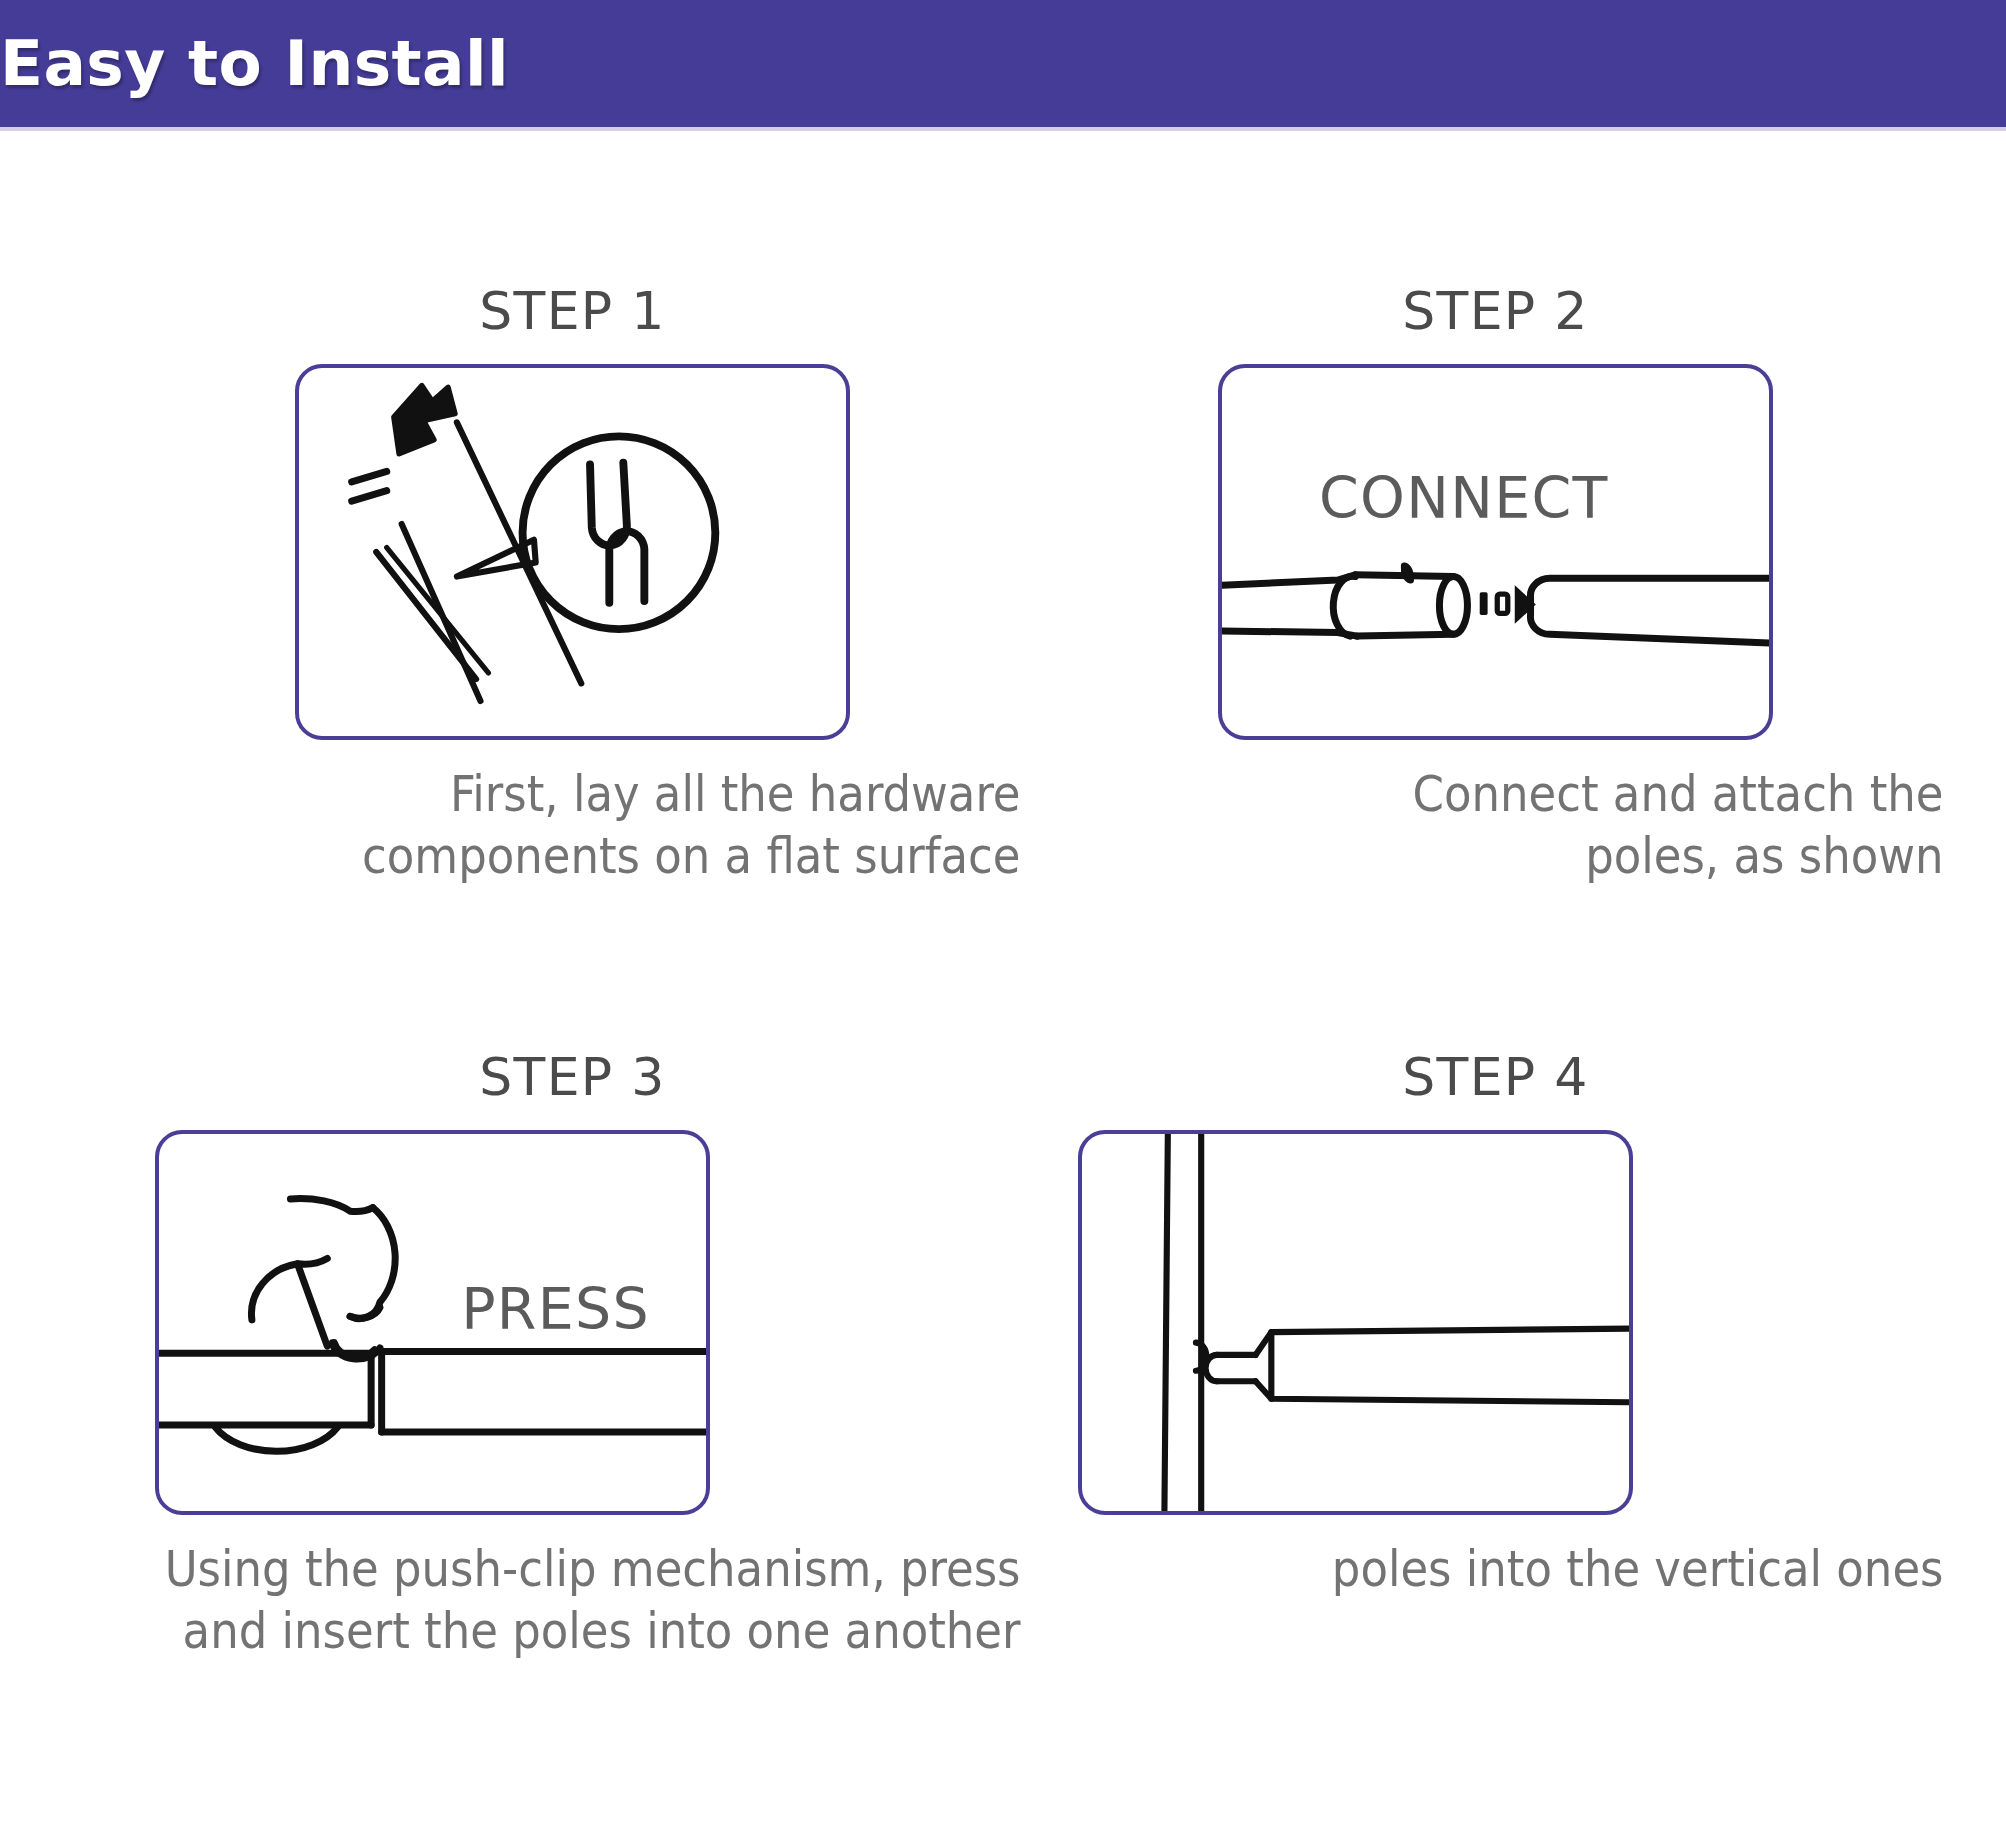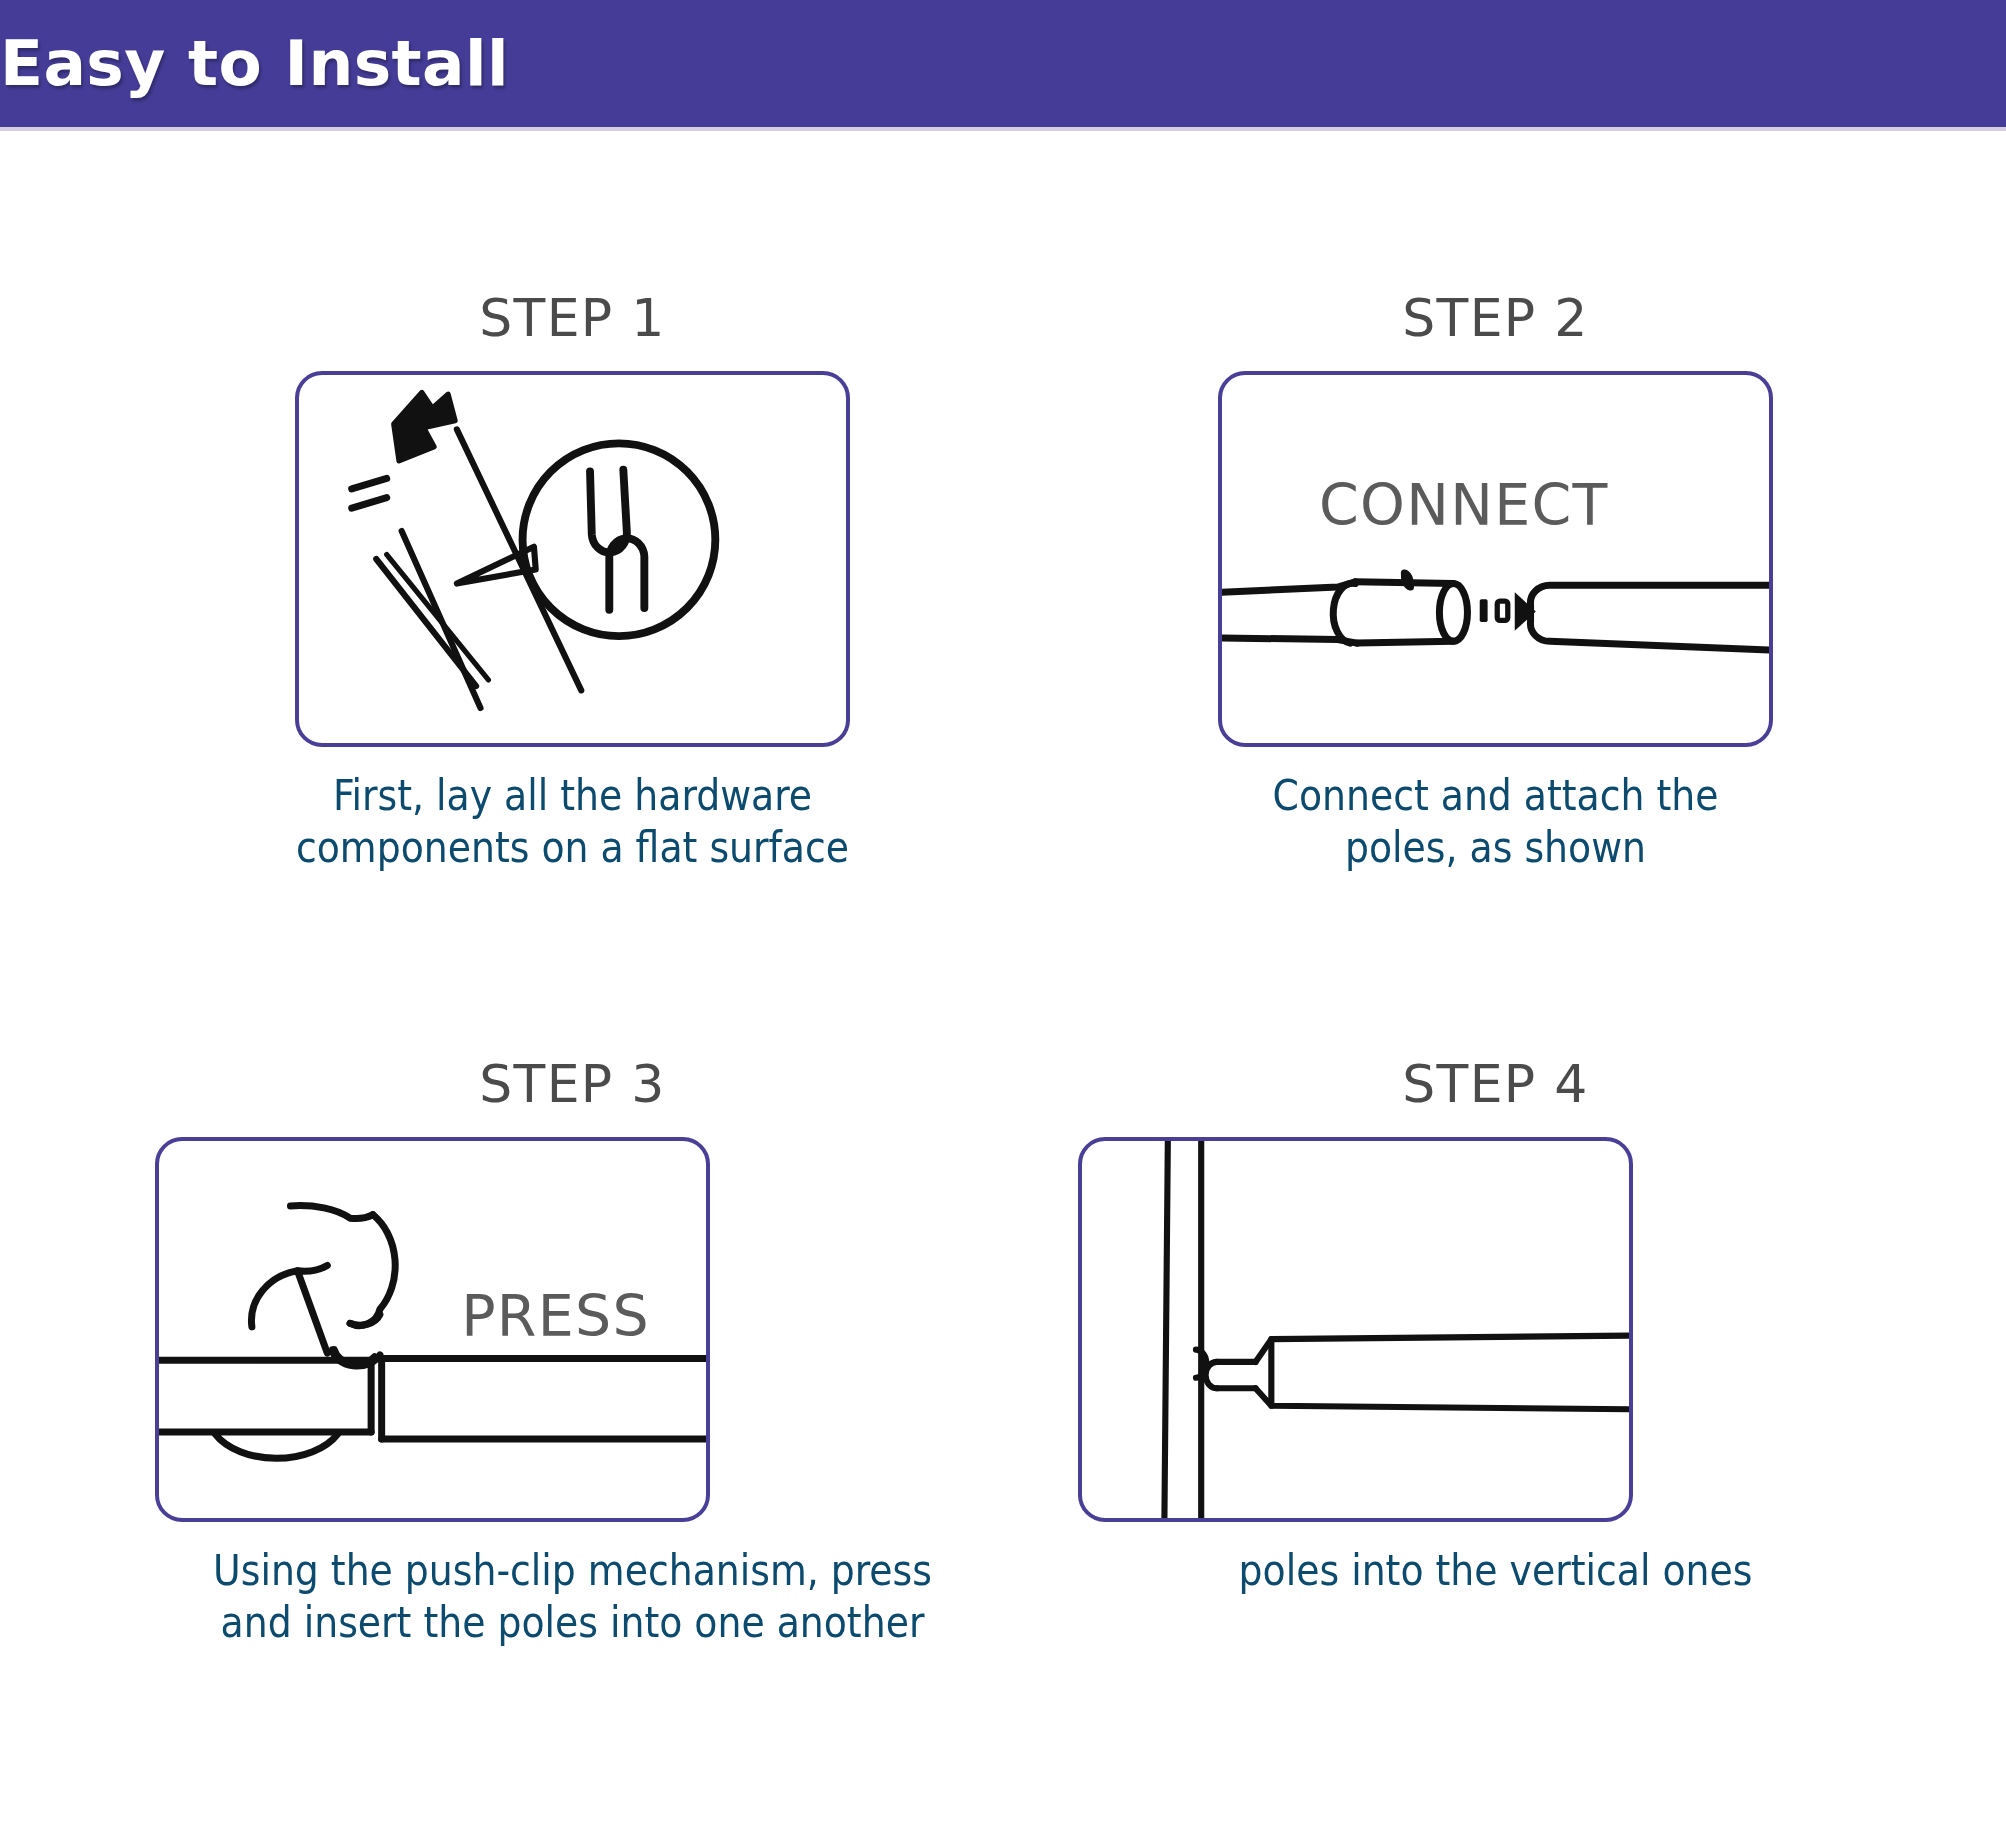--- a/index.html
+++ b/index.html
@@ -41,21 +41,21 @@
     left: 0; top: 127px;
     width: 2006px;
     height: 3.6px;
     background: #cfc6df;
     opacity: 0.85;
   }
 
   
   .grid {
     position: absolute;
-    left: 0; top: 130px;
+    left: 0; top: 123px;
     width: 2006px;
     height: 1380px;
   }
   .step {
     position: absolute;
     width: 931px;
   }
   .step-1 { left: 107px;  top: 161px; }
   .step-2 { left: 1030px; top: 161px; }
   .step-3 { left: 107px;  top: 927px; }
@@ -90,23 +90,23 @@
     color: #5b5b5b;
     font-size: 57px;
     letter-spacing: 1.3px;
     font-family: "DejaVu Sans", "Liberation Sans", sans-serif;
   }
   .txt-connect { left: 97px; top: 97px; }
   .txt-press   { right: 56px; top: 142px; }
 
   .caption {
     margin: 23px auto 0 auto;
-    text-align: center;
-    color: #0c4a6e;
-    font-size: 42px;
+    text-align: right;
+    color: #737373;
+    font-size: 50px;
     line-height: 1.24;
     width: 896px;
     font-family: "DejaVu Sans Condensed", "Liberation Sans", sans-serif;
   }
   .caption span { display: block; }
 </style>
 </head>
 <body>
 
 <div class="page">

